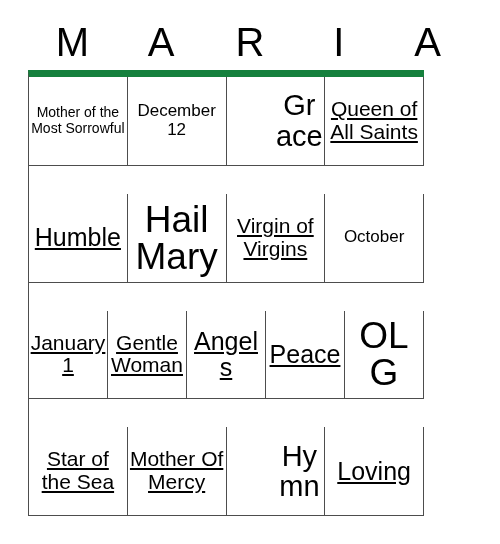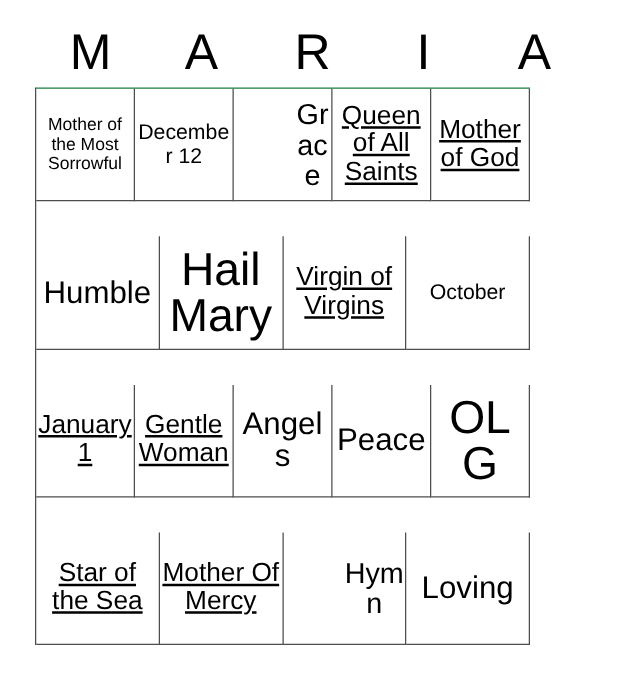--- a/index.html
+++ b/index.html
@@ -31,21 +31,21 @@
     text-align: center;
     font-size: 40px;
     line-height: 44px;
     font-weight: 400;
     letter-spacing: 0px;
     color: #000;
   }
   .grid {
     width: 396px;
     height: 446px;
-    border-top: 1px solid #15803d;
+    border-top: 7px solid #15803d;
     border-left: 1px solid #4d4d4d;
     display: flex;
     flex-direction: column;
     gap: 28px;
   }
   .grid-row {
     flex: 1 1 0;
     display: flex;
     min-height: 0;
   }
@@ -65,22 +65,22 @@
     display: block;
     width: 100%;
     line-height: 1.08;
     word-wrap: break-word;
     hyphens: none;
   }
   
   .fs-xs .cell-text { font-size: 14px; line-height: 1.12; }
   .fs-s  .cell-text { font-size: 17px; line-height: 1.1; }
   .fs-m  .cell-text { font-size: 21px; line-height: 1.08; text-decoration: underline; }
-  .fs-l  .cell-text { font-size: 25px; line-height: 1.06; }
-  .fs-xl .cell-text { font-size: 23px; line-height: 1.05; padding-left: 48px; }
+  .fs-l  .cell-text { font-size: 25px; line-height: 1.06; text-decoration: underline; }
+  .fs-xl .cell-text { font-size: 29px; line-height: 1.05; padding-left: 48px; }
   .fs-xxl .cell-text { font-size: 37px; line-height: 1.0; }
 </style>
 </head>
 <body>
 
 <div class="card">
 
   <div class="header-row">
     <div class="header-letter">M</div>
     <div class="header-letter">A</div>
@@ -96,23 +96,20 @@
           <span class="cell-text">Mother of the Most Sorrowful</span>
         </div>
       <div class="cell fs-s">
           <span class="cell-text">December 12</span>
         </div>
       <div class="cell fs-xl">
           <span class="cell-text">Grace</span>
         </div>
       <div class="cell fs-m">
           <span class="cell-text">Queen of All Saints</span>
-        </div>
-      <div class="cell fs-m">
-          <span class="cell-text">Mother of God</span>
         </div>
     </div>
 
     <div class="grid-row">
       <div class="cell fs-l">
           <span class="cell-text">Humble</span>
         </div>
       <div class="cell fs-xxl">
           <span class="cell-text">Hail Mary</span>
         </div>

